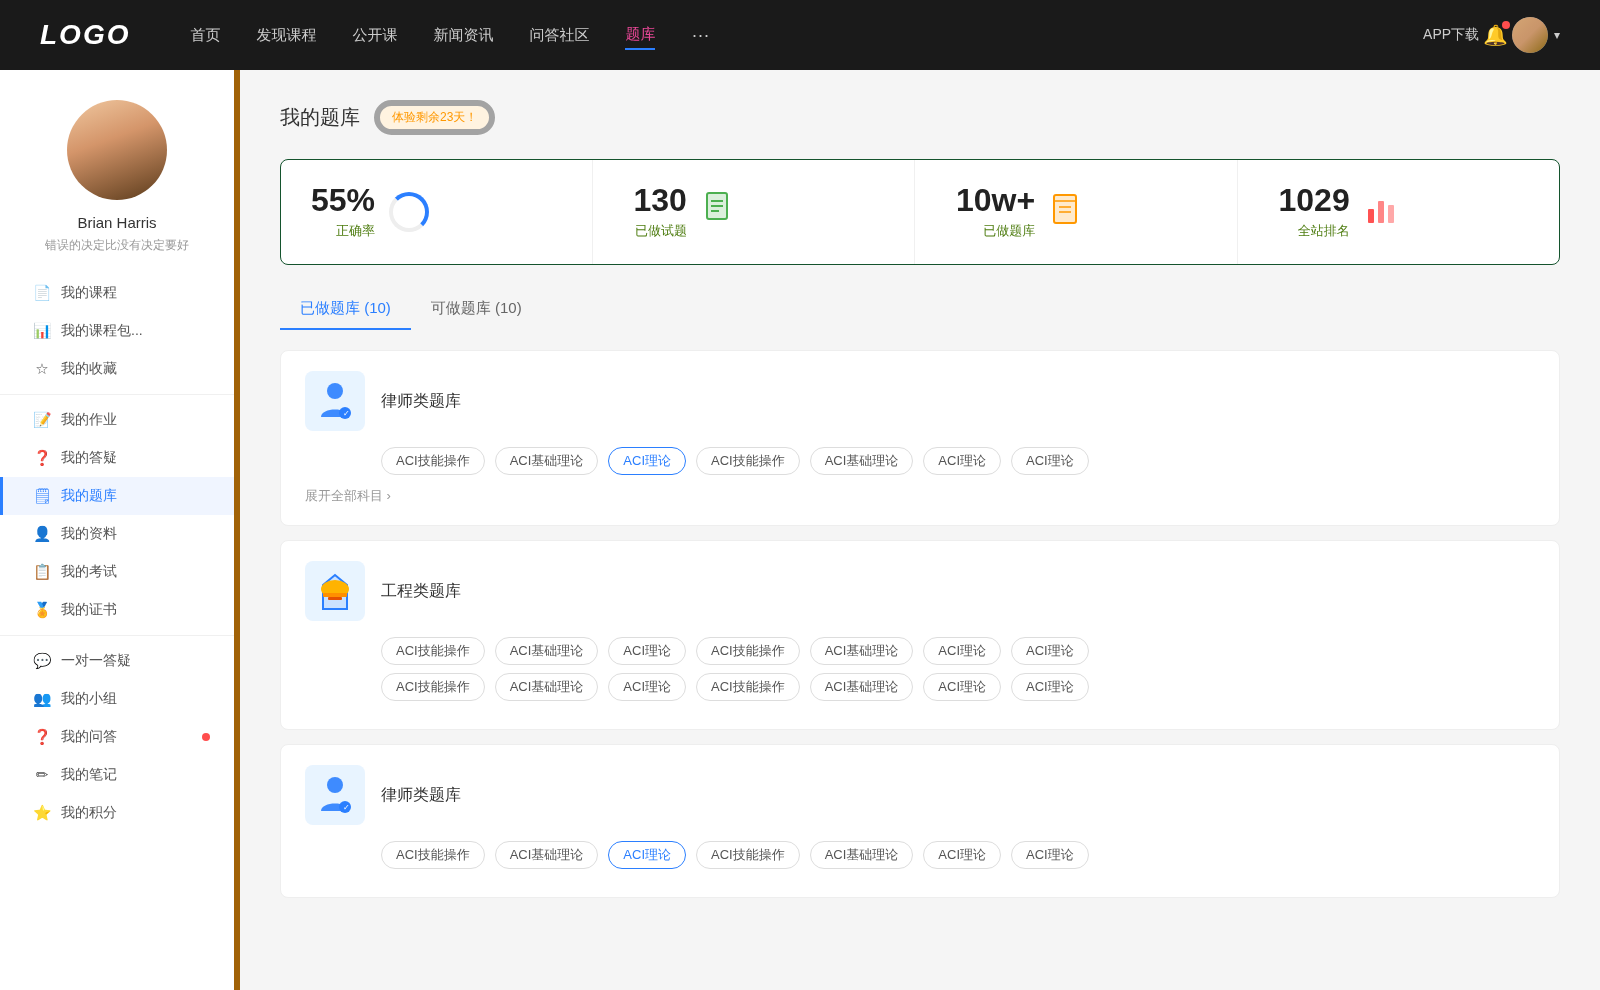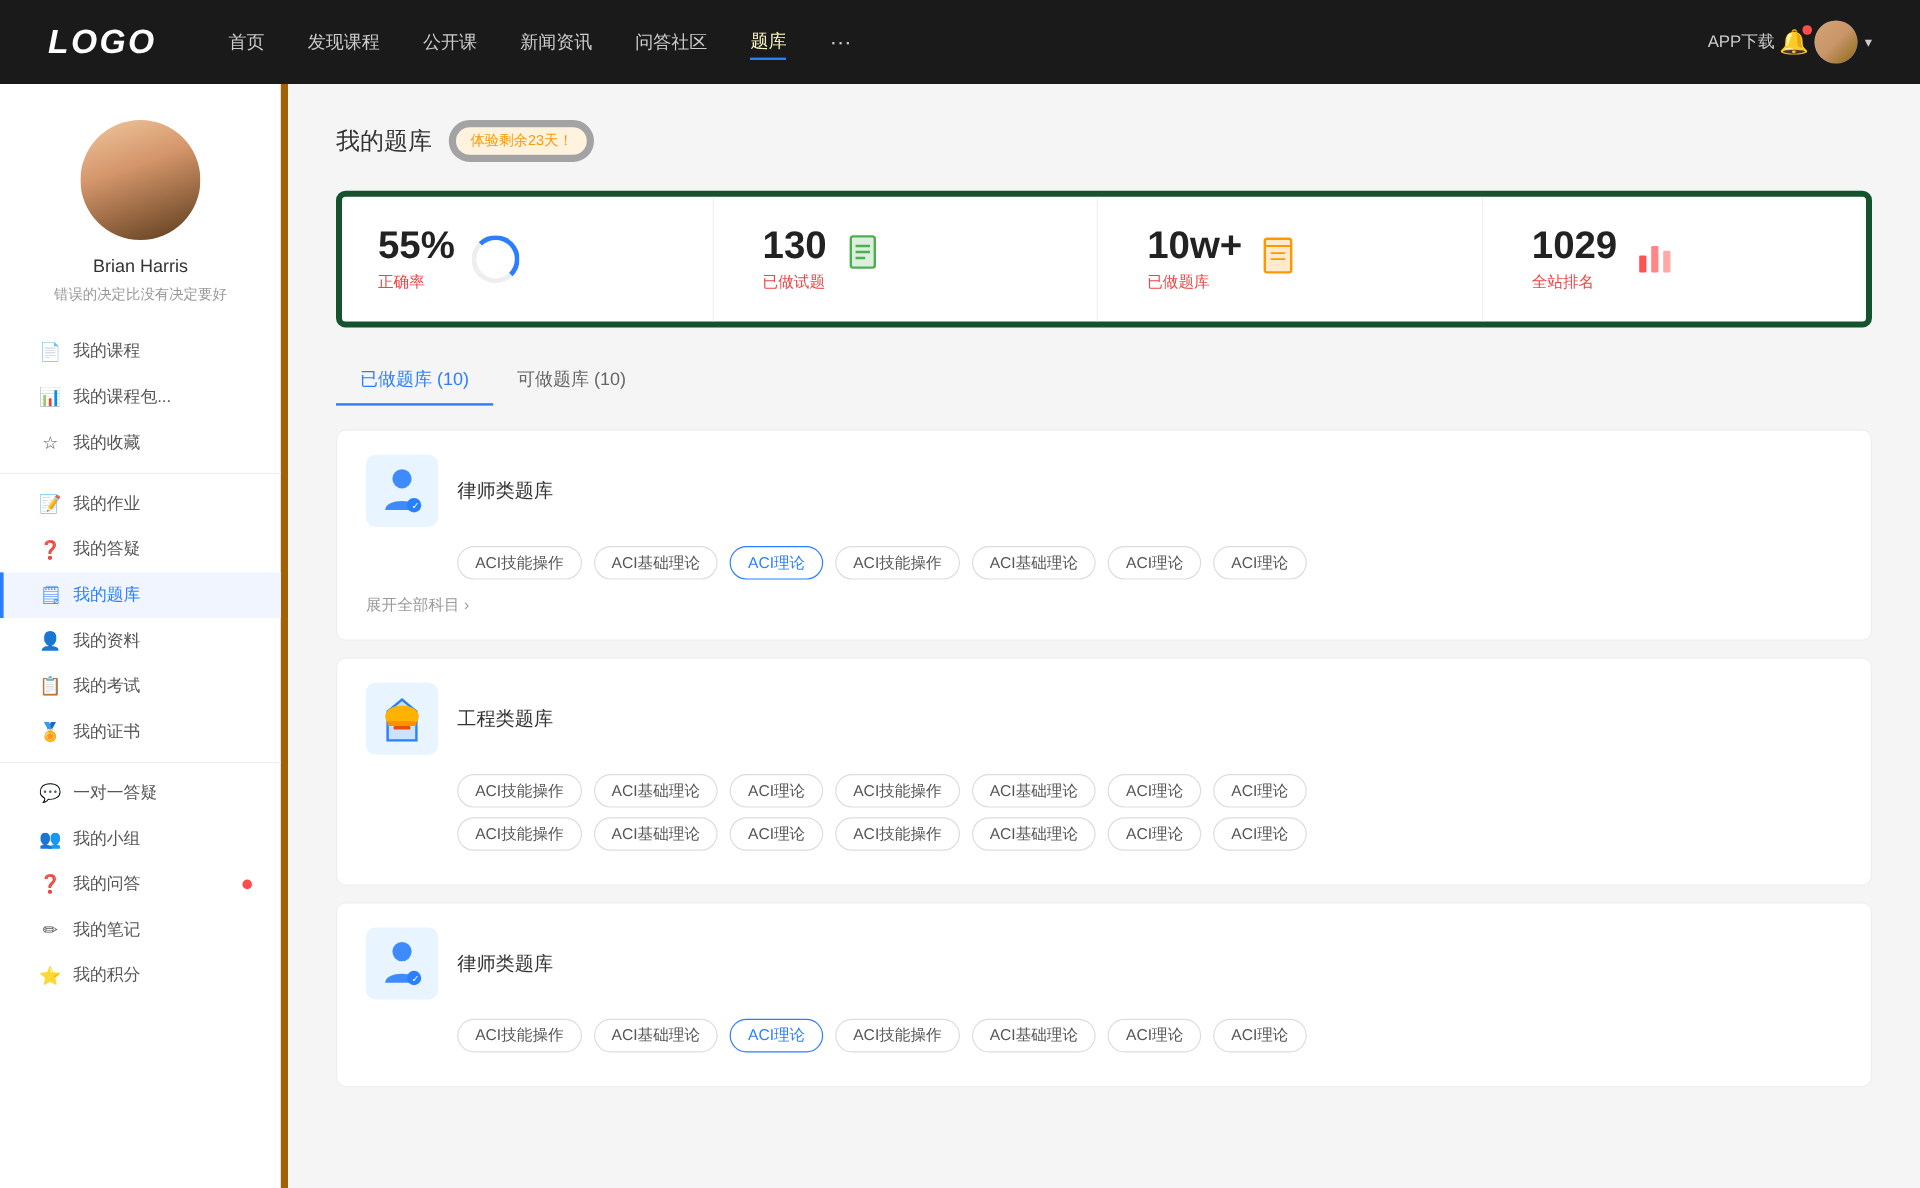--- a/index.html
+++ b/index.html
@@ -30,21 +30,21 @@
       gap: 36px;
       flex: 1;
     }
     .nav-item {
       color: #ccc;
       cursor: pointer;
       font-size: 15px;
       padding: 4px 0;
     }
     .nav-item.active {
-      color: #fef9c3;
+      color: #ec4899;
       border-bottom: 2px solid #2b7fff;
     }
     .nav-more { color: #ccc; font-size: 18px; cursor: pointer; }
     .navbar-right {
       display: flex;
       align-items: center;
       gap: 4px;
     }
     .app-download { color: #ccc; font-size: 14px; cursor: pointer; }
     .bell-icon {
@@ -180,42 +180,43 @@
     }
 
     
     .stats-row {
       display: flex;
       gap: 11px;
       background: white;
       border-radius: 8px;
       overflow: hidden;
       margin-bottom: 24px;
-      border: 5px solid #14532d;
+      border: 1px solid #14532d;
     }
     .stat-item {
       flex: 1;
       padding: 24px 30px;
       display: flex;
       align-items: center;
       gap: 14px;
       border-right: 1px solid #f0f0f0;
     }
     .stat-item:last-child { border-right: none; }
     .stat-content {}
     .stat-value {
       font-size: 32px;
       font-weight: bold;
       color: #222;
       line-height: 1;
       margin-bottom: 6px;
     }
     .stat-label {
       font-size: 13px;
-      color: #ef4444;
+      color: #4d7c0f;
+      text-align: right;
     }
 
     
     .tabs-row {
       display: flex;
       gap: 0;
       margin-bottom: 20px;
     }
     .tab-item {
       padding: 10px 20px;

